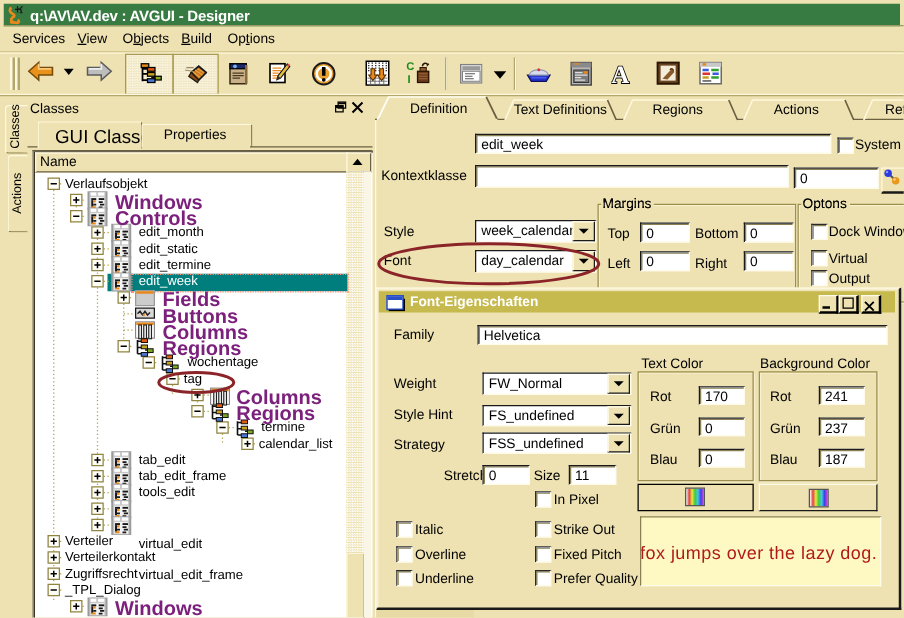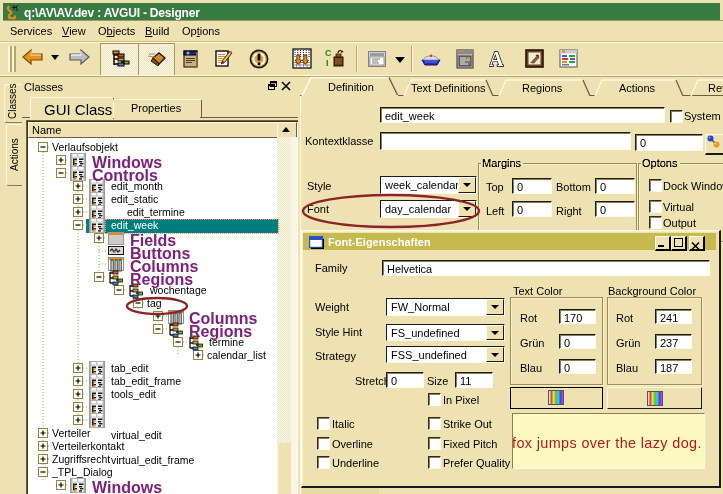--- a/index.html
+++ b/index.html
@@ -352,21 +352,21 @@
     <use href="#formicon" x="89" y="400"></use>
     <use href="#formicon" x="89" y="413"></use>
     <use href="#formicon" x="70" y="478"></use>
   </svg>
 
   <div class="row" style="left:52px;top:141px;color:#000;">Verlaufsobjekt</div>
   <div class="row bould" style="left:92px;top:154px;">Windows</div>
   <div class="row bould" style="left:92px;top:167px;">Controls</div>
   <div class="row" style="left:111px;top:180px;">edit_month</div>
   <div class="row" style="left:111px;top:193px;">edit_static</div>
-  <div class="row" style="left:111px;top:206px;margin-left:16px;">edit_termine</div>
+  <div class="row" style="left:111px;top:206px;">edit_termine</div>
   <div class="row" style="left:111px;top:219px;color:#fff;">edit_week</div>
   <div class="row bould" style="left:130px;top:232px;">Fields</div>
   <div class="row bould" style="left:130px;top:245px;">Buttons</div>
   <div class="row bould" style="left:130px;top:258px;">Columns</div>
   <div class="row bould" style="left:130px;top:271px;">Regions</div>
   <div class="row" style="left:150px;top:284px;">wochentage</div>
   <div class="row" style="left:147px;top:297px;">tag</div>
   <div class="row bould" style="left:189px;top:310px;">Columns</div>
   <div class="row bould" style="left:189px;top:323px;">Regions</div>
   <div class="row" style="left:209px;top:336px;">termine</div>

